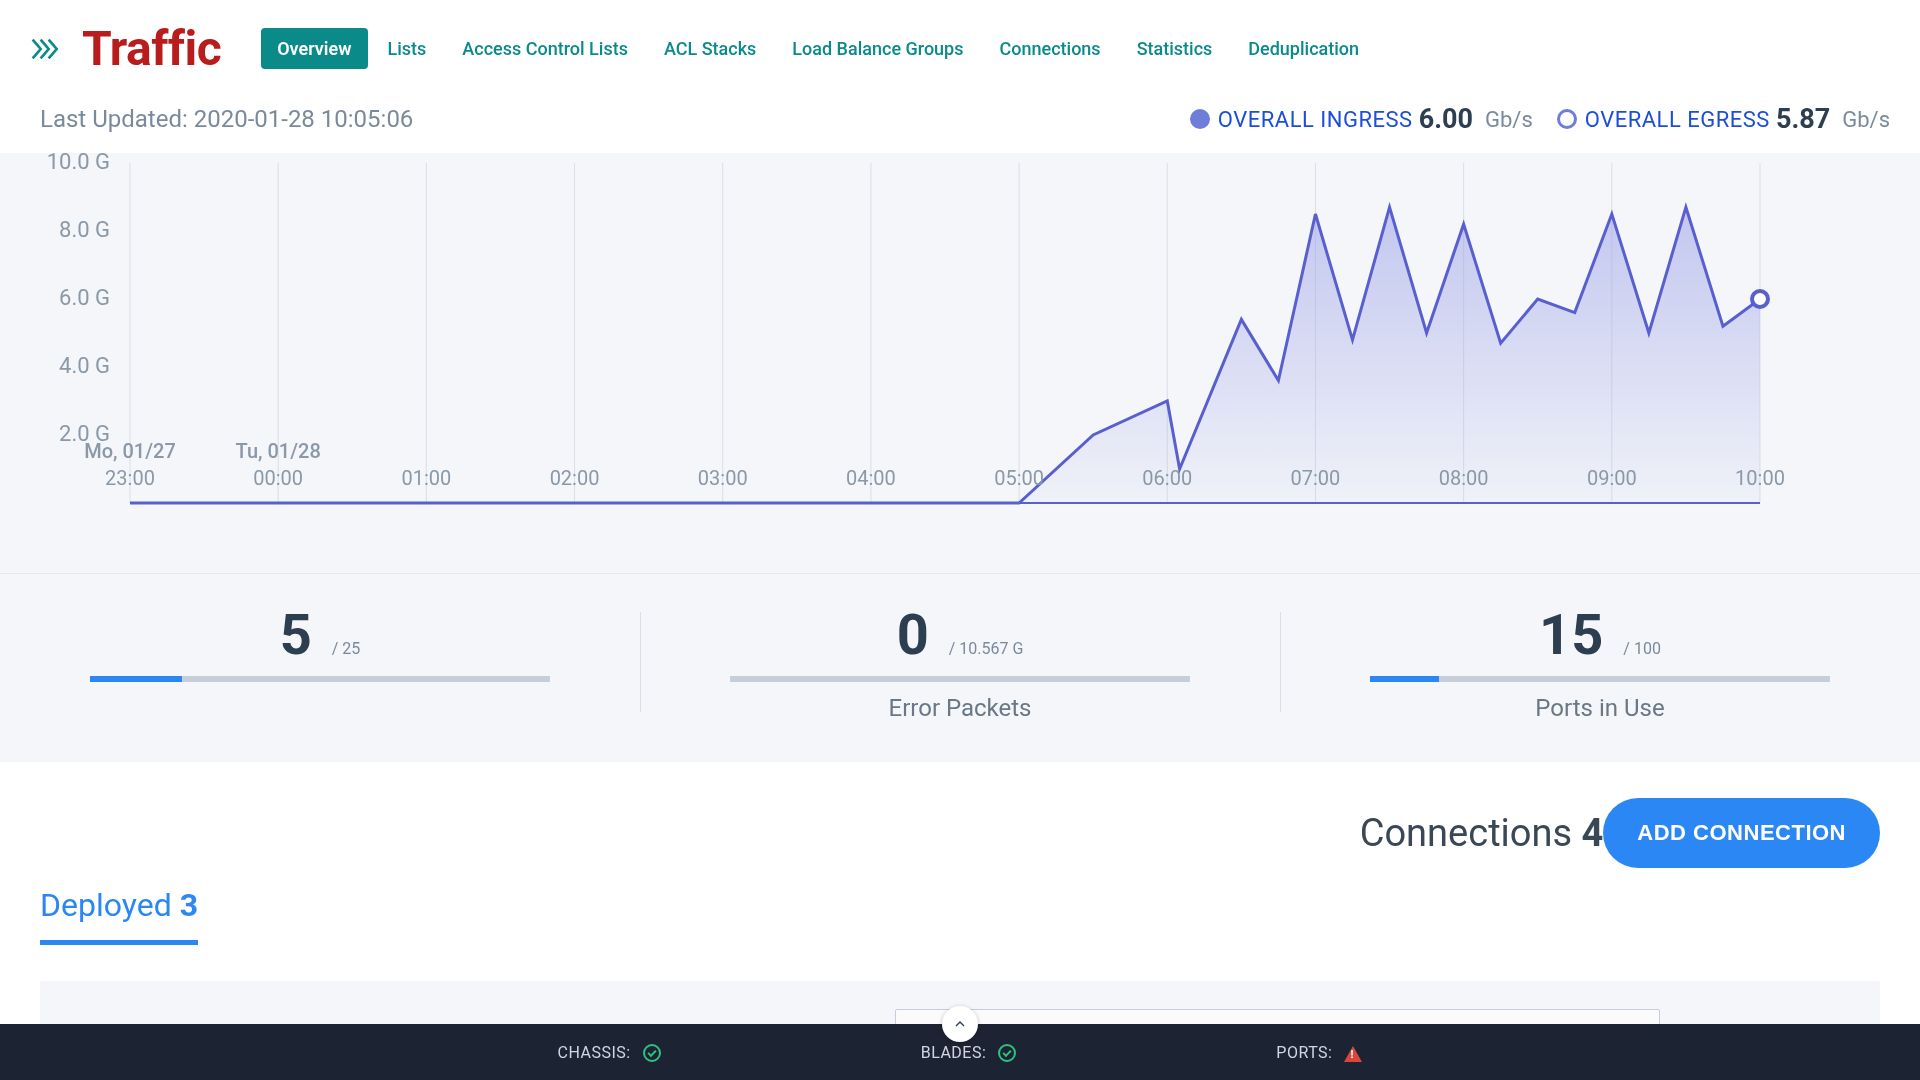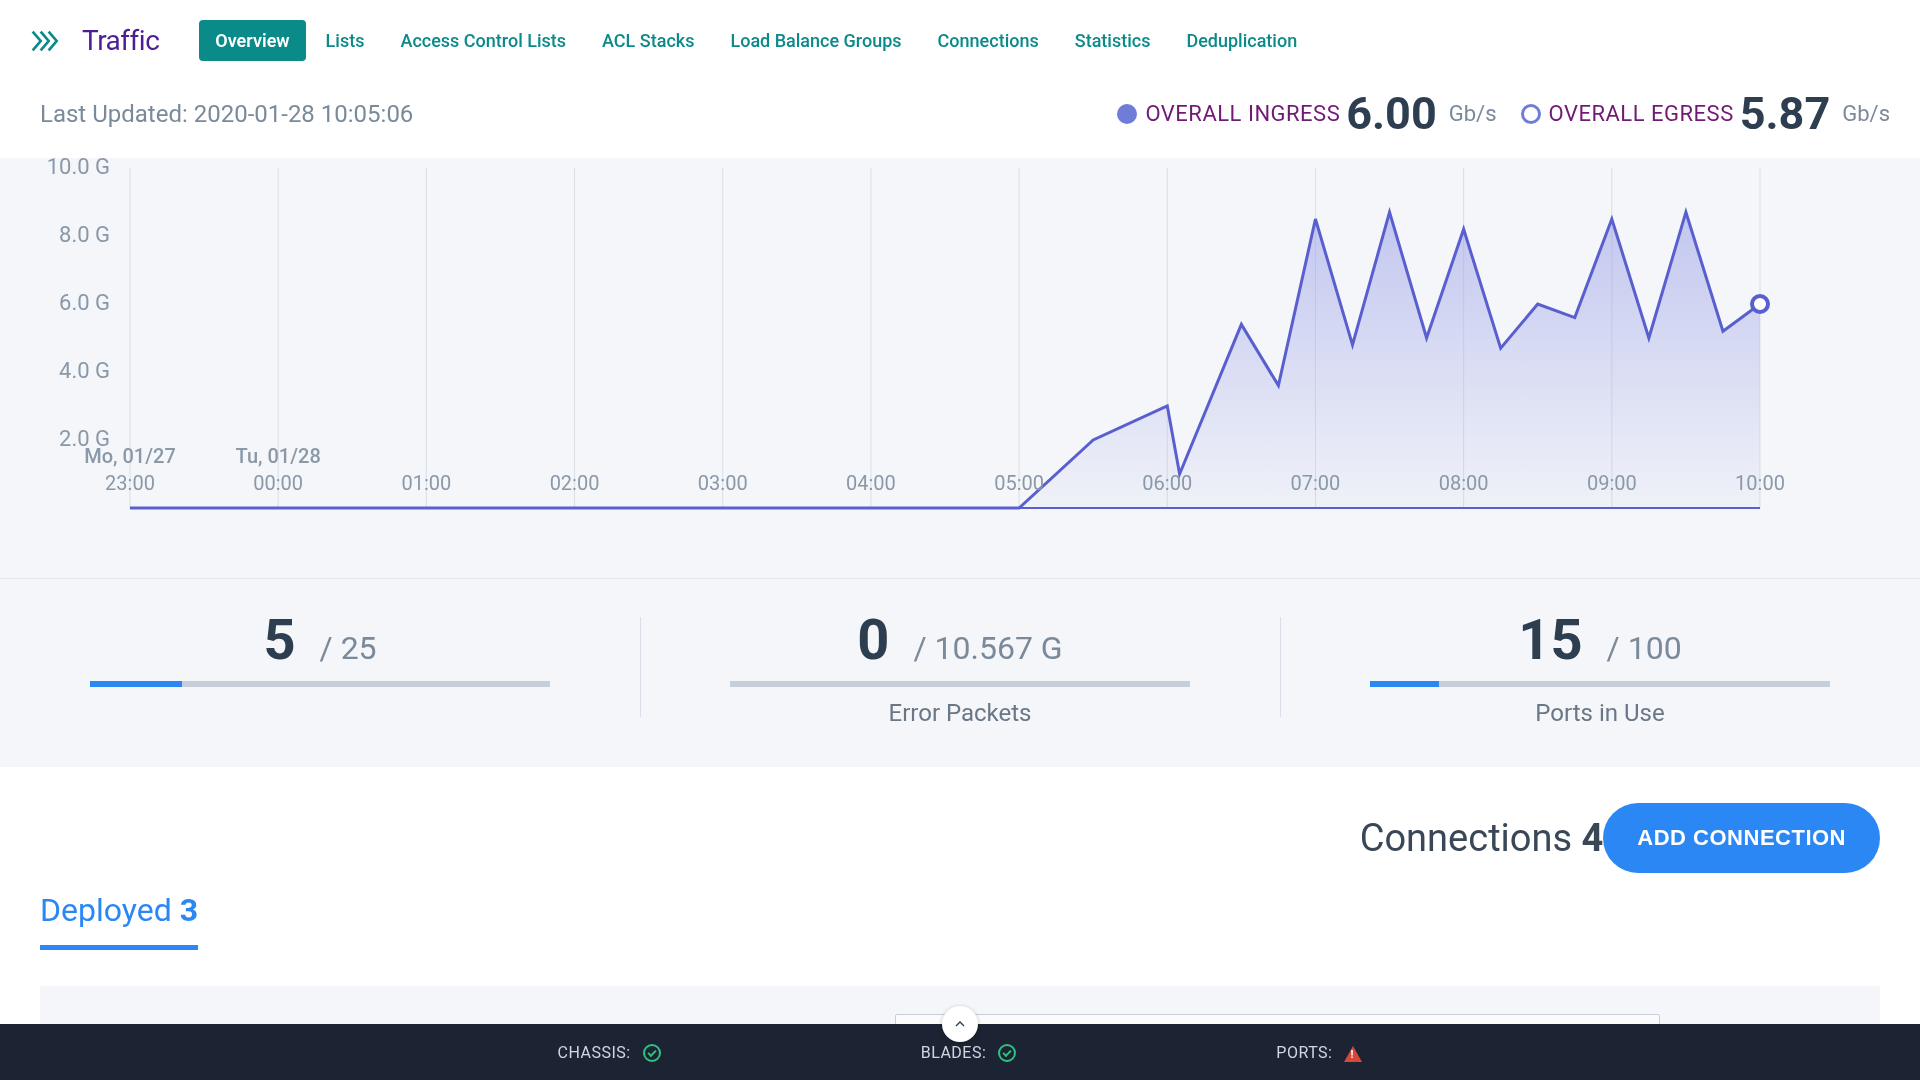--- a/index.html
+++ b/index.html
@@ -1,55 +1,55 @@
 <!DOCTYPE html>
 <html><head>
 <meta charset="utf-8">
 <style>
   * { margin: 0; padding: 0; box-sizing: border-box; }
   body { font-family: -apple-system, BlinkMacSystemFont, "Segoe UI", Roboto, Helvetica, Arial, sans-serif; background: #fff; color: #333; width: 1920px; height: 1080px; overflow: hidden; position: relative; }
 
   
   .header { display: flex; align-items: center; padding: 20px 30px 16px 30px; gap: 20px; }
   .logo-icon { width: 32px; height: 32px; }
-  .page-title { font-size: 28px; font-weight: 400; color: #4c1d95; letter-spacing: -0.5px; }
+  .page-title { font-size: 48px; font-weight: 700; color: #b91c1c; letter-spacing: -0.5px; }
   .nav { display: flex; gap: 4px; margin-left: 20px; }
   .nav-item { padding: 10px 16px; font-size: 18px; color: #0b8a8a; cursor: pointer; border-radius: 4px; font-weight: 500; }
   .nav-item.active { background: #0b8a8a; color: #fff; font-weight: 600; }
 
   
   .subhead { display: flex; align-items: center; justify-content: space-between; padding: 10px 30px 18px 40px; }
   .last-updated { font-size: 24px; color: #7b8a9a; }
   .overall-stats { display: flex; align-items: center; gap: 24px; }
   .overall-item { display: flex; align-items: center; gap: 8px; }
   .circle-dot { width: 20px; height: 20px; border-radius: 50%; display:inline-block; }
   .dot-filled { background: #6f7dd8; }
   .dot-outline { border: 3px solid #6f7dd8; background: #fff; }
-  .overall-label { font-size: 22px; color: #701a75; letter-spacing: 0.5px; }
-  .overall-val { font-size: 45px; font-weight: 700; color: #2c3e50; margin-left: -2px; }
+  .overall-label { font-size: 22px; color: #1d4ed8; letter-spacing: 0.5px; }
+  .overall-val { font-size: 27px; font-weight: 700; color: #2c3e50; margin-left: -2px; }
   .overall-unit { font-size: 22px; color: #7b8a9a; margin-left: 4px; }
 
   
   .chart-wrap { background: #f4f6f9; padding: 0 0 0 0; }
   .chart { position: relative; height: 420px; }
   .chart svg { width: 100%; height: 100%; display: block; }
   .ytick text, .xtick text { fill: #8a98a8; font-size: 20px; }
   .grid line { stroke: #d8dfe8; stroke-width: 1; }
   .area-path { fill: url(#areaGrad); stroke: none; }
   .line-path { fill: none; stroke: #5a5fcf; stroke-width: 3; }
   .xtick .day { fill:#8a98a8; font-size:20px; font-weight:500; }
   .xtick .time { fill:#8a98a8; font-size:20px; }
   .endpoint-dot { fill:#fff; stroke:#5a5fcf; stroke-width:4; }
 
   
   .metrics { display: flex; background:#f4f6f9; border-top:1px solid #e3e8ef; padding: 28px 0 40px; }
   .metric { flex:1; text-align:center; position:relative; }
   .metric + .metric::before { content:""; position:absolute; left:0; top:10px; bottom:10px; width:1px; background:#d8dfe8; }
   .metric .big { font-size: 56px; font-weight: 700; color:#2c3e50; }
-  .metric .small { font-size: 32px; color:#7b8a9a; margin-left:16px; }
+  .metric .small { font-size: 16px; color:#7b8a9a; margin-left:16px; }
   .metric .bar { height:6px; background:#c6ceda; width:460px; margin:8px auto 12px; position:relative; }
   .metric .bar .fill { position:absolute; left:0; top:0; bottom:0; background:#2b87f3; }
   .metric .label { font-size:24px; color:#6a7786; }
 
   
   .connections { padding: 36px 40px 0; background:#fff; }
   .conn-head { display:flex; align-items:center; justify-content:flex-end; }
   .conn-title { font-size:38px; color:#3a4756; font-weight:400; }
   .conn-title .count { font-weight:700; }
   .add-btn { background:#2b87f3; color:#fff; border:none; font-size:22px; font-weight:700; letter-spacing:0.5px; padding:22px 34px; border-radius:36px; cursor:pointer; }

